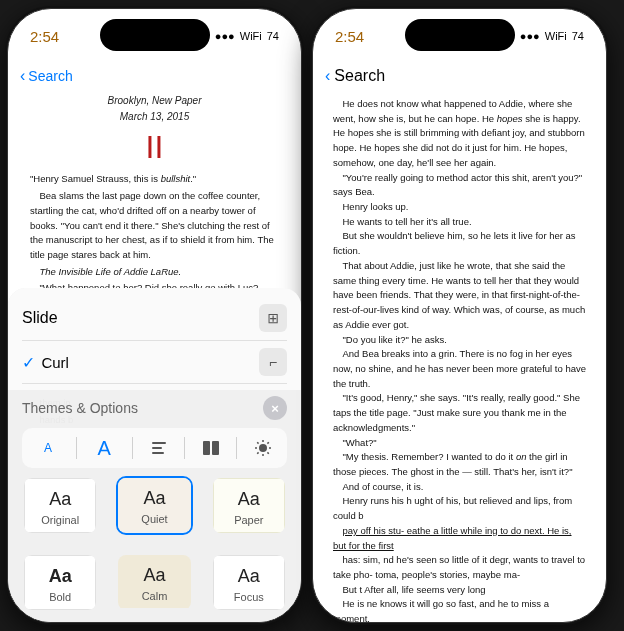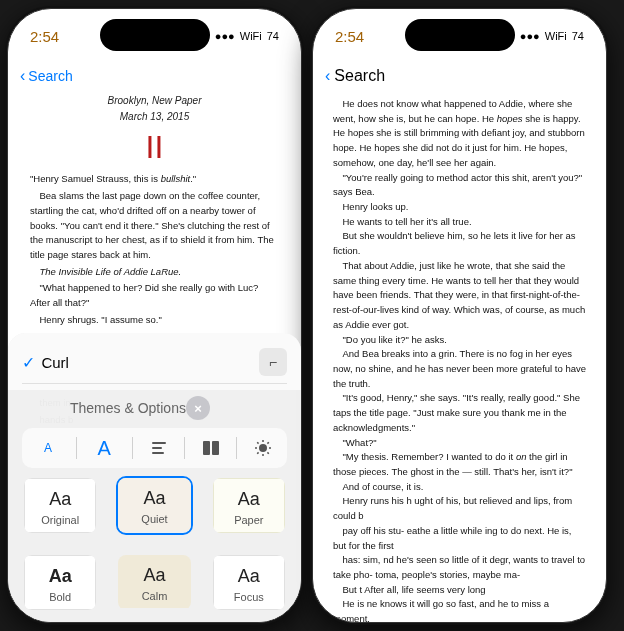--- a/index.html
+++ b/index.html
@@ -174,23 +174,23 @@
       align-items: center;
       padding: 7px 0;
     }
 
     
     .themes-section {
       padding: 6px 14px 10px;
     }
     .themes-header {
       display: flex;
+      justify-content: space-between;
       align-items: center;
       margin-bottom: 8px;
-      margin-left: 48px;
     }
     .themes-title {
       font-size: 14px;
       color: #666;
     }
     .close-btn {
       width: 24px;
       height: 24px;
       background: #c7c7cc;
       border-radius: 50%;
@@ -353,20 +353,24 @@
         <p>The truth is, he doesn't know.</p>
         <p>He's s</p>
         <p>scribe th</p>
         <p>them in</p>
         <p>hands b</p>
       </div>
     </div>
 
     <div class="overlay-panel">
       <div class="slide-options">
+        <div class="slide-row">
+          <span>Slide</span>
+          <div class="slide-icon">⊞</div>
+        </div>
         <div class="slide-row-inner">
           <div class="check-item">
             <span class="check-icon">✓</span>
             <span>Curl</span>
           </div>
           <div class="slide-icon">⌐</div>
         </div>
       </div>
 
       <div class="themes-section">
@@ -478,20 +482,20 @@
       <p style="text-indent:1em;">He wants to tell her it's all true.</p>
       <p style="text-indent:1em;">But she wouldn't believe him, so he lets it live for her as fiction.</p>
       <p style="text-indent:1em;">That about Addie, just like he wrote, that she said the same thing every time. He wants to tell her that they would have been friends. That they were, in that first-night-of-the-rest-of-our-lives kind of way. Which was, of course, as much as Addie ever got.</p>
       <p style="text-indent:1em;">"Do you like it?" he asks.</p>
       <p style="text-indent:1em;">And Bea breaks into a grin. There is no fog in her eyes now, no shine, and he has never been more grateful to have the truth.</p>
       <p style="text-indent:1em;">"It's good, Henry," she says. "It's really, really good." She taps the title page. "Just make sure you thank me in the acknowledgments."</p>
       <p style="text-indent:1em;">"What?"</p>
       <p style="text-indent:1em;">"My thesis. Remember? I wanted to do it <em>on</em> the girl in those pieces. The ghost in the <em>—</em> still. That's her, isn't it?"</p>
       <p style="text-indent:1em;">And of course, it is.</p>
       <p style="text-indent:1em;">Henry runs his h ught of his, but relieved and lips, from could b</p>
-      <p style="text-indent:1em;">pay off his stu- eathe a little while ing to do next. He is, but for the first</p>
+      <p style="text-indent:1em;text-decoration:underline;">pay off his stu- eathe a little while ing to do next. He is, but for the first</p>
       <p style="text-indent:1em;">has: sim, nd he's seen so little of it degr, wants to travel to take pho- toma, people's stories, maybe ma-</p>
       <p style="text-indent:1em;">But t After all, life seems very long</p>
       <p style="text-indent:1em;">He is ne knows it will go so fast, and he to miss a moment.</p>
     </div>
 
   </div>
 </div>
 
 </body></html>

